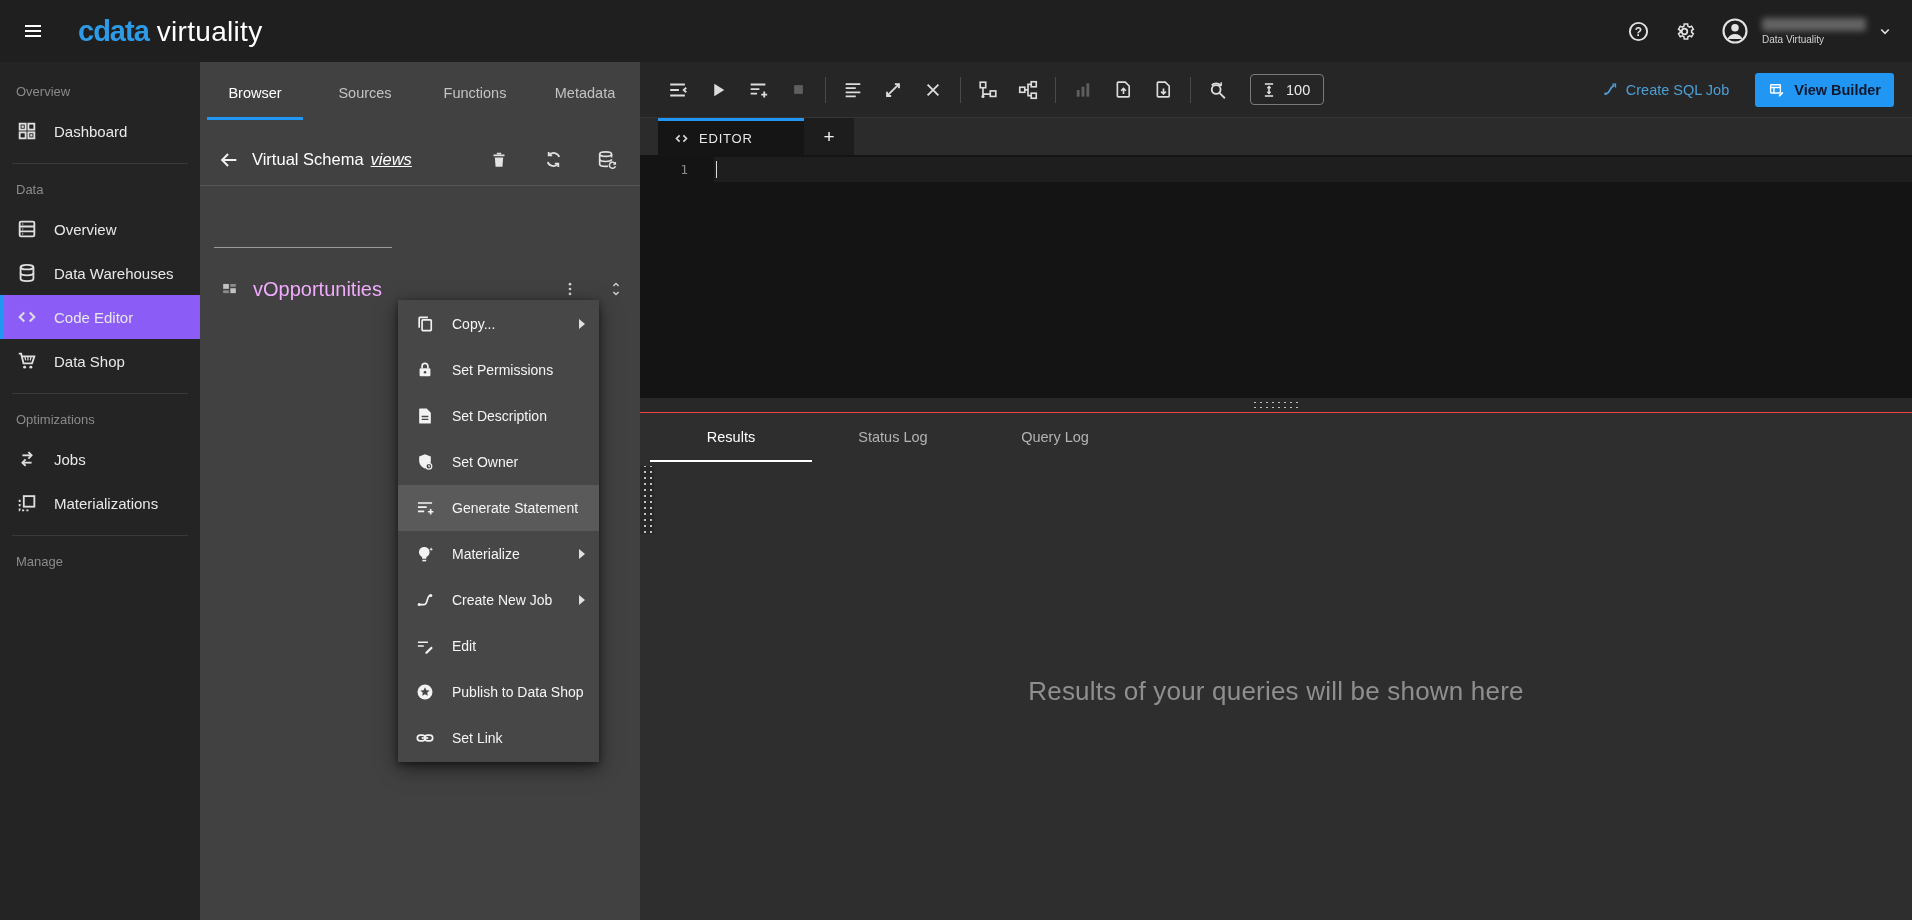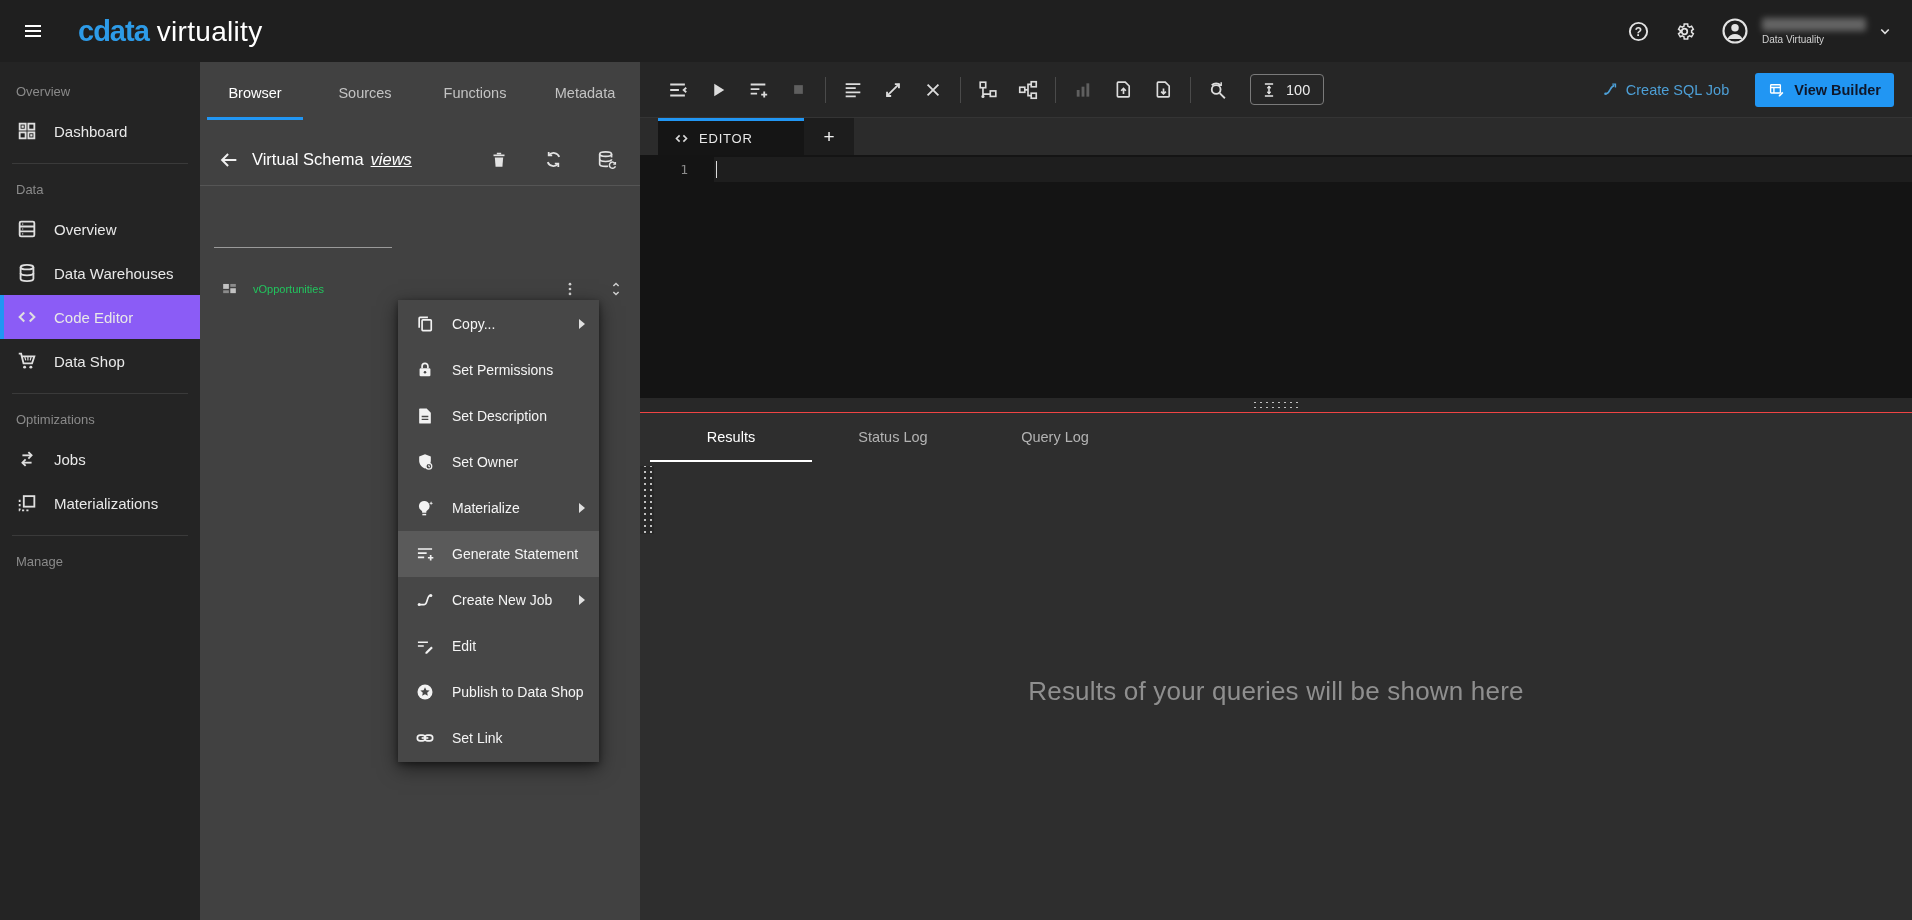--- a/index.html
+++ b/index.html
@@ -40,21 +40,21 @@
   .schema-back { width:34px; height:34px; display:flex; align-items:center; justify-content:center; color:#f0f0f0; cursor:pointer; }
   .schema-title { font-size:16.5px; font-weight:500; color:#ffffff; margin-left:6px; }
   .schema-name { font-size:16.5px; font-style:italic; font-weight:500; color:#ffffff; margin-left:7px;text-decoration:underline; }
   .schema-actions { margin-left:auto; display:flex; align-items:center; gap:28px; padding-right:6px; }
   .schema-actions .icon-btn { width:26px; height:26px; border-radius:0; }
   .search-row { display:flex; align-items:flex-end; gap:8px; margin:38px 0 0 14px; width:178px; border-bottom:1px solid #9a9a9a; padding-bottom:5px; }
   .search-row .sicon { width:15px; height:15px; color:#cfcfcf; }
   .search-input { flex:1; background:transparent; border:none; outline:none; color:#fff; font-size:14px; height:18px; }
   .tree-row { height:46px; margin-top:18px; display:flex; align-items:center; padding:0 12px 0 20px; cursor:pointer; }
   .tree-row .ticon { width:19px; height:19px; color:#c9c9c9; }
-  .tree-label { font-size:11px; color:#22c55e; margin-left:14px; }
+  .tree-label { font-size:20px; color:#f0abfc; margin-left:14px; }
   .tree-actions { margin-left:auto; display:flex; align-items:center; gap:22px; }
   .tree-actions .icon-btn { width:24px; height:24px; border-radius:0; color:#cfcfcf; }
 
   
   .ctx-menu { position:absolute; left:398px; top:300px; width:201px; background:#474747; box-shadow:0 6px 18px rgba(0,0,0,.55), 0 2px 6px rgba(0,0,0,.4); z-index:60; padding:1px 0; }
   .ctx-item { height:46px; display:flex; align-items:center; gap:17px; padding:0 12px 0 17px; color:#f5f5f5; font-size:14px; cursor:pointer; white-space:nowrap; }
   .ctx-item .cicon { width:20px; height:20px; color:#f2f2f2; flex:0 0 20px; }
   .ctx-item.highlighted { background:#5a5a5a; }
   .submenu-arrow { margin-left:auto; color:#e0e0e0; width:10px; height:10px; }
 
@@ -357,43 +357,43 @@
     <div class="ctx-item">
       <span class="cicon">
           <svg viewBox="0 0 24 24">
             <path d="M12 2.8l7 2.5v5.2c0 4.4-3 7.9-7 9.4-4-1.5-7-5-7-9.4V5.3z" fill="currentColor"></path>
             <circle cx="16.6" cy="17" r="3.5" fill="#474747" stroke="currentColor" stroke-width="1.5"></circle>
             <path d="M16.6 15.4v1.7l1.2.9" stroke="currentColor" stroke-width="1.3" fill="none"></path>
           </svg>
         </span>
       <span>Set Owner</span>
     </div>
+    <div class="ctx-item highlighted">
+      <span class="cicon">
+          <svg viewBox="0 0 24 24" fill="none" stroke="currentColor" stroke-width="2">
+            <path d="M3.5 6h17M3.5 11h10.5M3.5 16h7.5"></path>
+            <path d="M15.5 16.5h6.5M18.8 13.2v6.6"></path>
+          </svg>
+        </span>
+      <span>Generate Statement</span>
+    </div>
     <div class="ctx-item">
       <span class="cicon">
           <svg viewBox="0 0 24 24">
             <path d="M11 3.5a6.2 6.2 0 0 0-3.4 11.4c.6.4 1 1 1 1.7v1.1h5v-1.1c0-.7.4-1.3 1-1.7A6.2 6.2 0 0 0 11 3.5z" fill="currentColor"></path>
             <rect x="8.8" y="19" width="4.6" height="1.8" fill="currentColor"></rect>
             <path d="M19.3 3.8l.7 1.8 1.8.7-1.8.7-.7 1.8-.7-1.8-1.8-.7 1.8-.7z" fill="currentColor"></path>
           </svg>
         </span>
       <span>Materialize</span>
       <span class="submenu-arrow">
           <svg viewBox="0 0 10 10" fill="currentColor">
             <path d="M2 0l6 5-6 5z"></path>
           </svg>
         </span>
-    </div>
-    <div class="ctx-item highlighted">
-      <span class="cicon">
-          <svg viewBox="0 0 24 24" fill="none" stroke="currentColor" stroke-width="2">
-            <path d="M3.5 6h17M3.5 11h10.5M3.5 16h7.5"></path>
-            <path d="M15.5 16.5h6.5M18.8 13.2v6.6"></path>
-          </svg>
-        </span>
-      <span>Generate Statement</span>
     </div>
     <div class="ctx-item">
       <span class="cicon">
           <svg viewBox="0 0 24 24" fill="none" stroke="currentColor" stroke-width="2">
             <path d="M5.5 17.5h5.5c4.5 0 3-11 7.5-11"></path>
             <circle cx="5" cy="17.5" r="1.8" fill="currentColor" stroke="none"></circle>
             <circle cx="19" cy="6.5" r="1.8" fill="currentColor" stroke="none"></circle>
           </svg>
         </span>
       <span>Create New Job</span>

